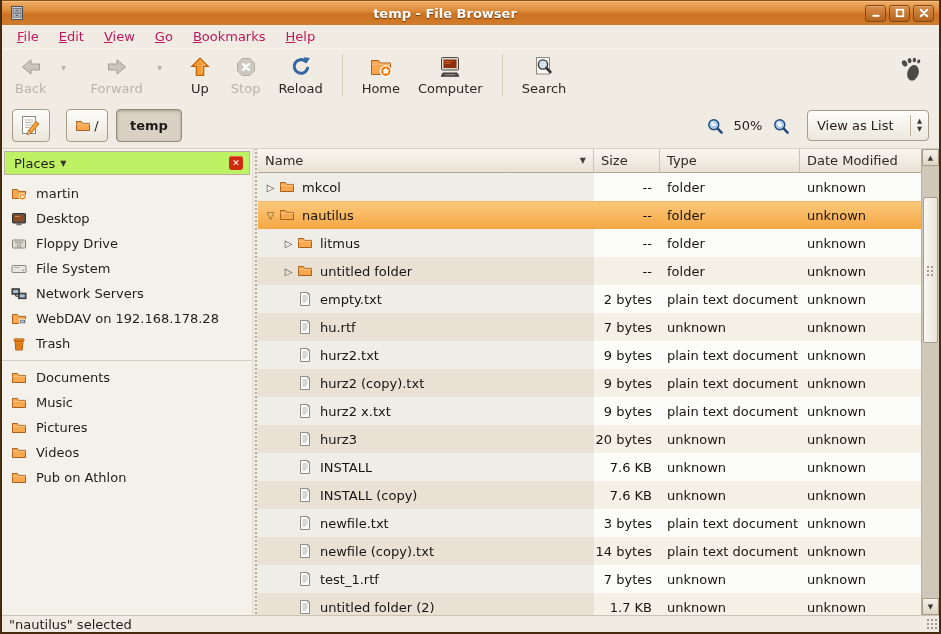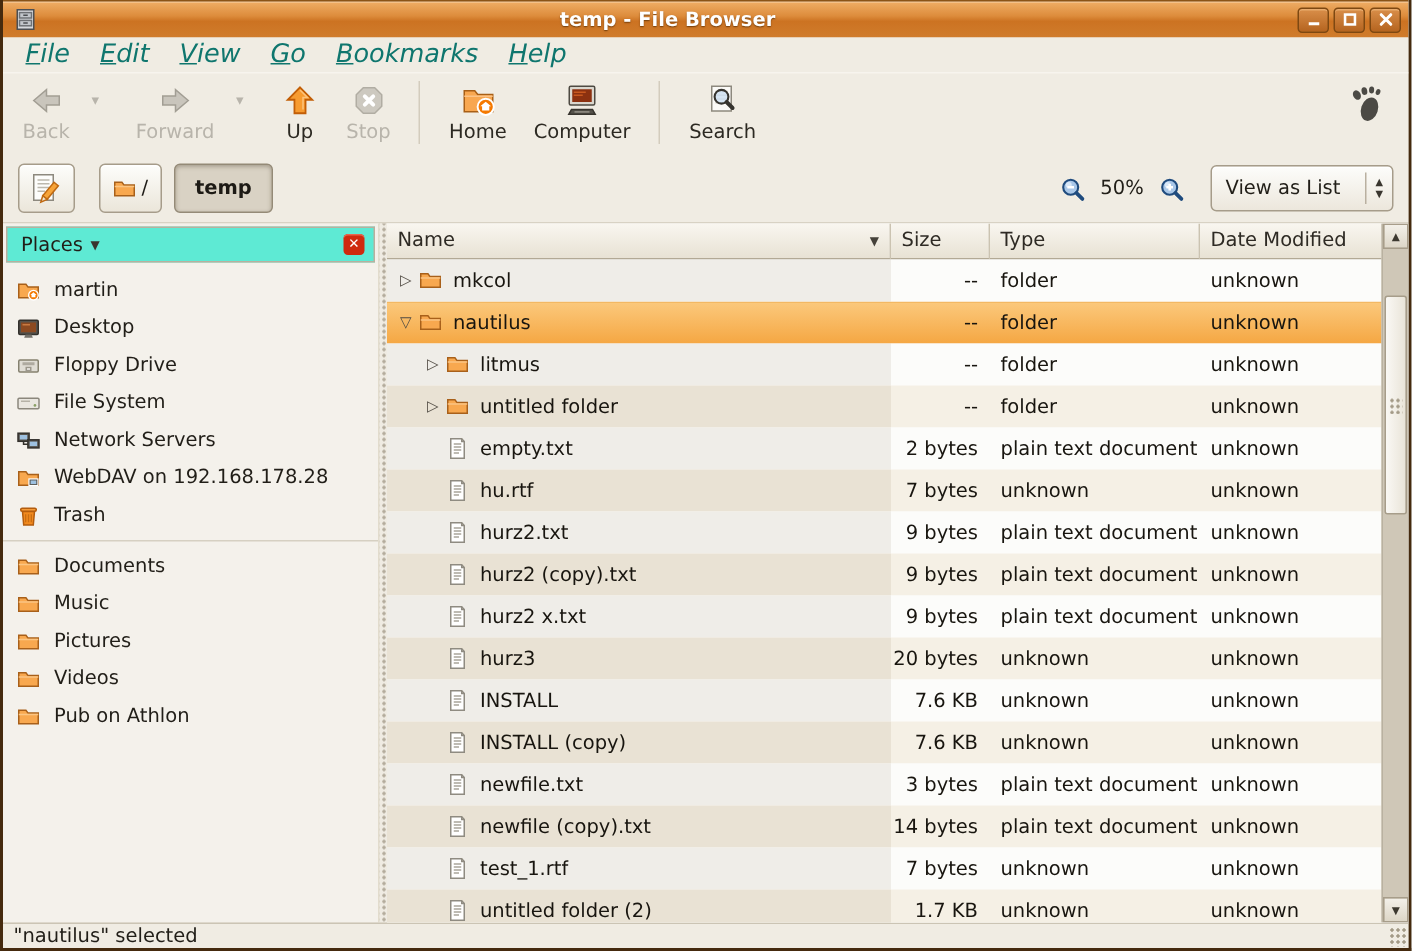--- a/index.html
+++ b/index.html
@@ -14,21 +14,21 @@
               background:linear-gradient(180deg,#efae66 0%,#dd8c3c 40%,#cc7322 55%,#d07c2c 100%);
               border-top:1px solid #8a5316; box-shadow:inset 0 1px 0 #f4c189; }
   .win-icon { width:16px; height:16px; margin-left:2px; }
   .title { flex:1; text-align:center; font-weight:bold; color:#fff; text-shadow:0 1px 1px rgba(80,40,0,.75); font-size:13px; }
   .win-controls { display:flex; gap:3px; }
   .win-btn { width:21px; height:17px; border-radius:3px; display:flex; align-items:center; justify-content:center;
              background:linear-gradient(180deg,#d98f4a,#b5641f); border:1px solid #7d4812; box-shadow:inset 0 1px 0 #e8ab6d; }
 
   
   .menubar { height:23px; flex:0 0 23px; display:flex; align-items:center; padding-left:5px; background:#f0ece3; }
-  .menu-item { display:inline-block; padding:3px 10px 4px; font-size:17px; color:#0f766e;font-style:italic; }
+  .menu-item { display:inline-block; padding:3px 10px 4px; font-size:13px; color:#be185d; }
   .menu-item::first-letter { text-decoration:underline; }
 
   
   .toolbar { height:55px; flex:0 0 55px; display:flex; align-items:flex-start; padding:3px 8px 0 4px;
              background:#f0ece3; border-top:1px solid #f7f4ee; }
   .tb-items { display:flex; align-items:flex-start; }
   .tb-btn { display:flex; flex-direction:column; align-items:center; padding:3px 9px 2px; border-radius:4px; min-width:44px; }
   .tb-btn .tb-icn { height:24px; display:flex; align-items:center; justify-content:center; }
   .tb-label { margin-top:2px; font-size:13px; color:#2c2922; white-space:nowrap; }
   .tb-btn.disabled .tb-label { color:#b8b4ab; }
@@ -51,21 +51,21 @@
   .combo { width:122px; height:31px; margin-left:16px; border:1px solid #a69c8a; border-radius:4px;
            background:linear-gradient(180deg,#fdfdfb,#ece7dc); display:flex; align-items:stretch; box-shadow:inset 0 1px 0 #fff; }
   .combo-label { flex:1; display:flex; align-items:center; padding-left:9px; font-size:13px; color:#211e18; }
   .combo-sep { width:1px; background:#b9b0a0; margin:4px 0; }
   .combo-arrows { width:17px; display:flex; flex-direction:column; align-items:center; justify-content:center; font-size:6.5px; line-height:1.15; color:#3a362f; }
 
   
   .content { flex:1; display:flex; border-top:1px solid #d8d2c4; min-height:0; }
 
   .sidebar { width:250px; flex:0 0 250px; background:#f4f1eb; display:flex; flex-direction:column; overflow:hidden; }
-  .sb-header { height:24px; margin:2px 2px 3px 2px; border:1px solid #b9b09e; background:#5eead4;
+  .sb-header { height:24px; margin:2px 2px 3px 2px; border:1px solid #b9b09e; background:#bef264;
                display:flex; align-items:center; padding:0 6px 0 9px; }
   .sb-title { font-size:13px; color:#211e18; }
   .sb-caret { font-size:8px; margin-left:5px; color:#3a362f; }
   .sb-hspacer { flex:1; }
   .sb-close { width:14px; height:14px; border-radius:3px; background:#cf2a0e; display:flex; align-items:center; justify-content:center;
               color:#fff; font-size:9px; font-weight:bold; line-height:1; box-shadow:inset 0 1px 0 #e8664e; }
   .sb-list { padding-top:3px; }
   .sb-item { height:25px; display:flex; align-items:center; padding-left:9px; gap:9px; font-size:13px; color:#211e18; }
   .sb-icn { width:16px; height:16px; flex:0 0 16px; }
   .sb-sep { height:1px; background:#d6d0c2; margin:4px 0; }
@@ -192,20 +192,29 @@
           <span class="tb-label">Up</span>
         </div>
         <div class="tb-btn disabled">
           <span class="tb-icn">
             <svg width="24" height="24" viewBox="0 0 24 24" xmlns="http://www.w3.org/2000/svg">
               <path d="M8.2 3.5 h7.6 l4.7 4.7 v7.6 l-4.7 4.7 h-7.6 l-4.7-4.7 v-7.6 z" fill="#cdc9c0" stroke="#b1ada3"></path>
               <path d="M9.2 9.2 L14.8 14.8 M14.8 9.2 L9.2 14.8" stroke="#fff" stroke-width="2.6" stroke-linecap="round"></path>
             </svg>
           </span>
           <span class="tb-label">Stop</span>
+        </div>
+        <div class="tb-btn">
+          <span class="tb-icn">
+            <svg width="24" height="24" viewBox="0 0 24 24" xmlns="http://www.w3.org/2000/svg">
+              <path d="M18.6 13.2 a6.8 6.8 0 1 1 -2.1-6.9" fill="none" stroke="#3465a4" stroke-width="3.1" stroke-linecap="round"></path>
+              <path d="M14.6 2.2 L21 3 L17.3 8.4 Z" fill="#3465a4"></path>
+            </svg>
+          </span>
+          <span class="tb-label">Reload</span>
         </div>
         <div class="tb-sep"></div>
         <div class="tb-btn">
           <span class="tb-icn">
             <svg width="24" height="24" viewBox="0 0 24 24" xmlns="http://www.w3.org/2000/svg">
               <path d="M2.5 5.5 h7 l2 2.5 h10 v11.5 h-19 z" fill="#f8a750" stroke="#a85f16"></path>
               <path d="M2.5 9.2 h19" stroke="#fcc386"></path>
               <circle cx="16.8" cy="16.2" r="5.4" fill="#f57900" stroke="#fff" stroke-width="1.3"></circle>
               <path d="M16.8 12.9 l3.6 3 h-1.2 v2.7 h-4.8 v-2.7 h-1.2 z" fill="#fff"></path>
             </svg>

